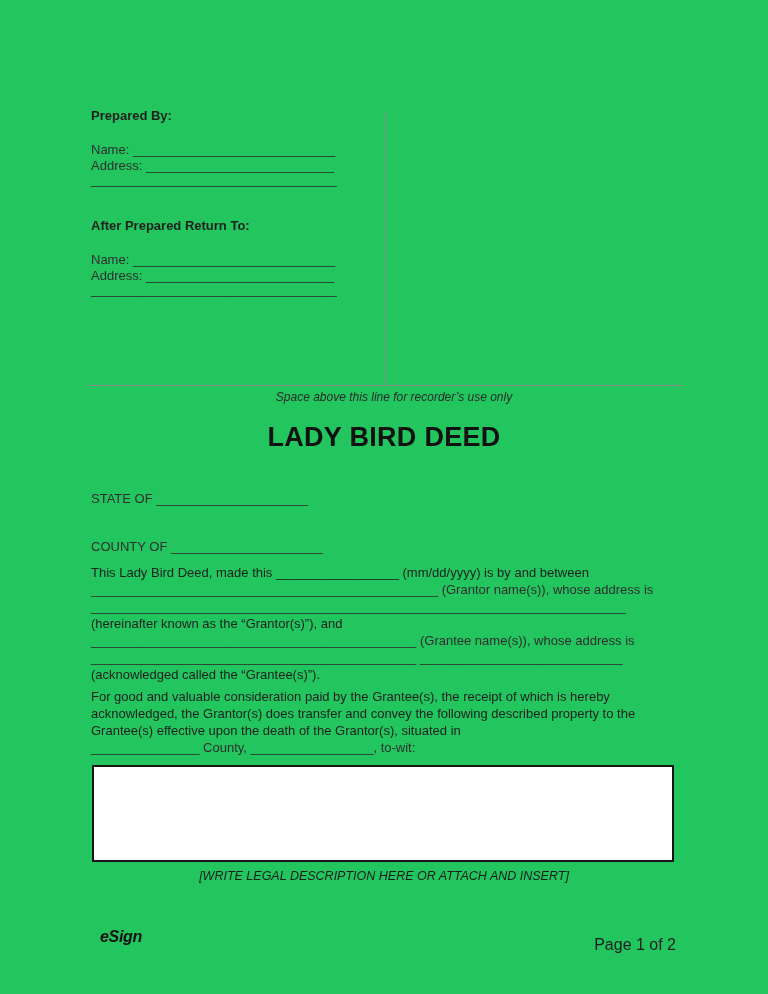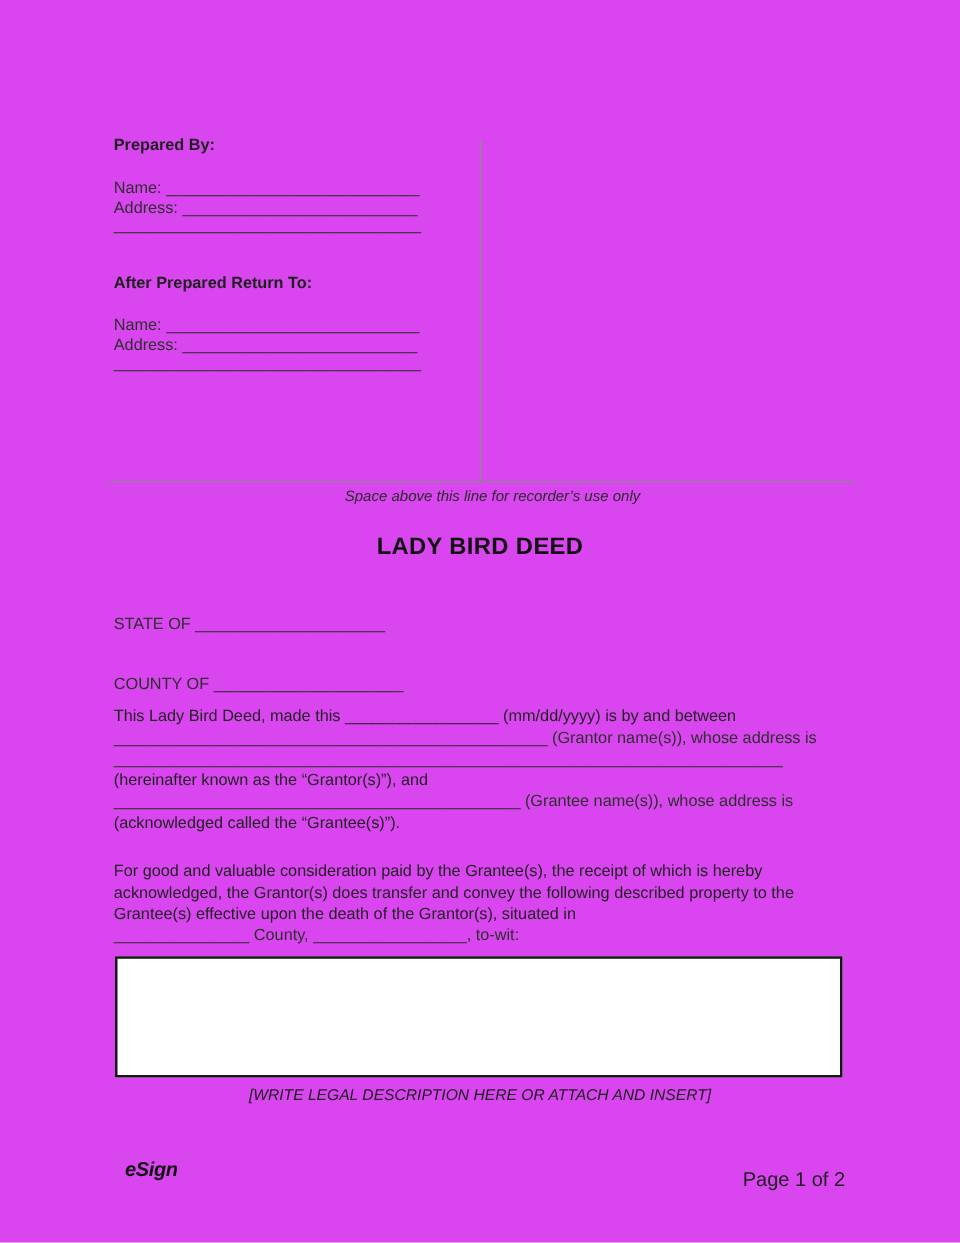--- a/index.html
+++ b/index.html
@@ -1,39 +1,39 @@
 <!DOCTYPE html>
 <html><head>
 <meta charset="utf-8">
 <style>
   html,body { margin:0; padding:0; background:#e8e8e8; }
   .page {
     position:relative;
     width:768px; height:994px;
-    background:#d946ef;
+    background:#22c55e;
     margin:0 auto;
     font-family:"Liberation Sans", sans-serif;
     font-size:13px;
     color:#1f1f1f;
     overflow:hidden;
   }
   .abs { position:absolute; white-space:nowrap; line-height:17px; }
   .b { font-weight:bold; }
   .center { left:0; width:768px; text-align:center; }
   .fillline { color:#2e2e2e; letter-spacing:0; }
   .vline {
     position:absolute; left:384px; top:112px;
     width:1px; height:273px; background:#8a8a8a;
   }
   .hline {
     position:absolute; left:88px; top:385px;
     width:595px; height:1px; background:#8a8a8a;
   }
   .note { font-size:12px; font-style:italic; color:#2a2a2a; }
-  .title { font-size:19px; font-weight:bold; letter-spacing:0.3px; color:#111; }
+  .title { font-size:27px; font-weight:bold; letter-spacing:0.3px; color:#111; }
   .blockline { line-height:17px; }
   .para div { height:17px; }
   .descbox {
     position:absolute; left:92px; top:765px;
     width:578px; height:93px;
     border:2px solid #151515; background:#ffffff;
   }
   .caption { font-size:12.5px; font-style:italic; color:#1c1c1c; }
   .brand { font-size:16px; font-weight:800; letter-spacing:-0.3px; color:#111;font-style:italic; }
   .pagenum { font-size:16px; color:#1f1f1f; }
@@ -69,20 +69,21 @@
   <div class="abs fillline" style="left:91px; top:490px;">STATE OF _____________________</div>
 
   <div class="abs fillline" style="left:91px; top:507px;margin-top:31px;">COUNTY OF _____________________</div>
 
   <div class="abs para" style="left:91px; top:564px;">
     <div class="blockline">This Lady Bird Deed, made this _________________ (mm/dd/yyyy) is by and between</div>
     <div class="blockline fillline">________________________________________________ (Grantor name(s)), whose address is</div>
     <div class="blockline fillline">__________________________________________________________________________</div>
     <div class="blockline">(hereinafter known as the “Grantor(s)”), and</div>
     <div class="blockline fillline">_____________________________________________ (Grantee name(s)), whose address is</div>
+    <div class="blockline fillline">_____________________________________________ ____________________________</div>
     <div class="blockline">(acknowledged called the “Grantee(s)”).</div>
   </div>
 
   <div class="abs para" style="left:91px; top:688px;">
     <div class="blockline">For good and valuable consideration paid by the Grantee(s), the receipt of which is hereby</div>
     <div class="blockline">acknowledged, the Grantor(s) does transfer and convey the following described property to the</div>
     <div class="blockline">Grantee(s) effective upon the death of the Grantor(s), situated in</div>
     <div class="blockline fillline">_______________ County, _________________, to-wit:</div>
   </div>
 

